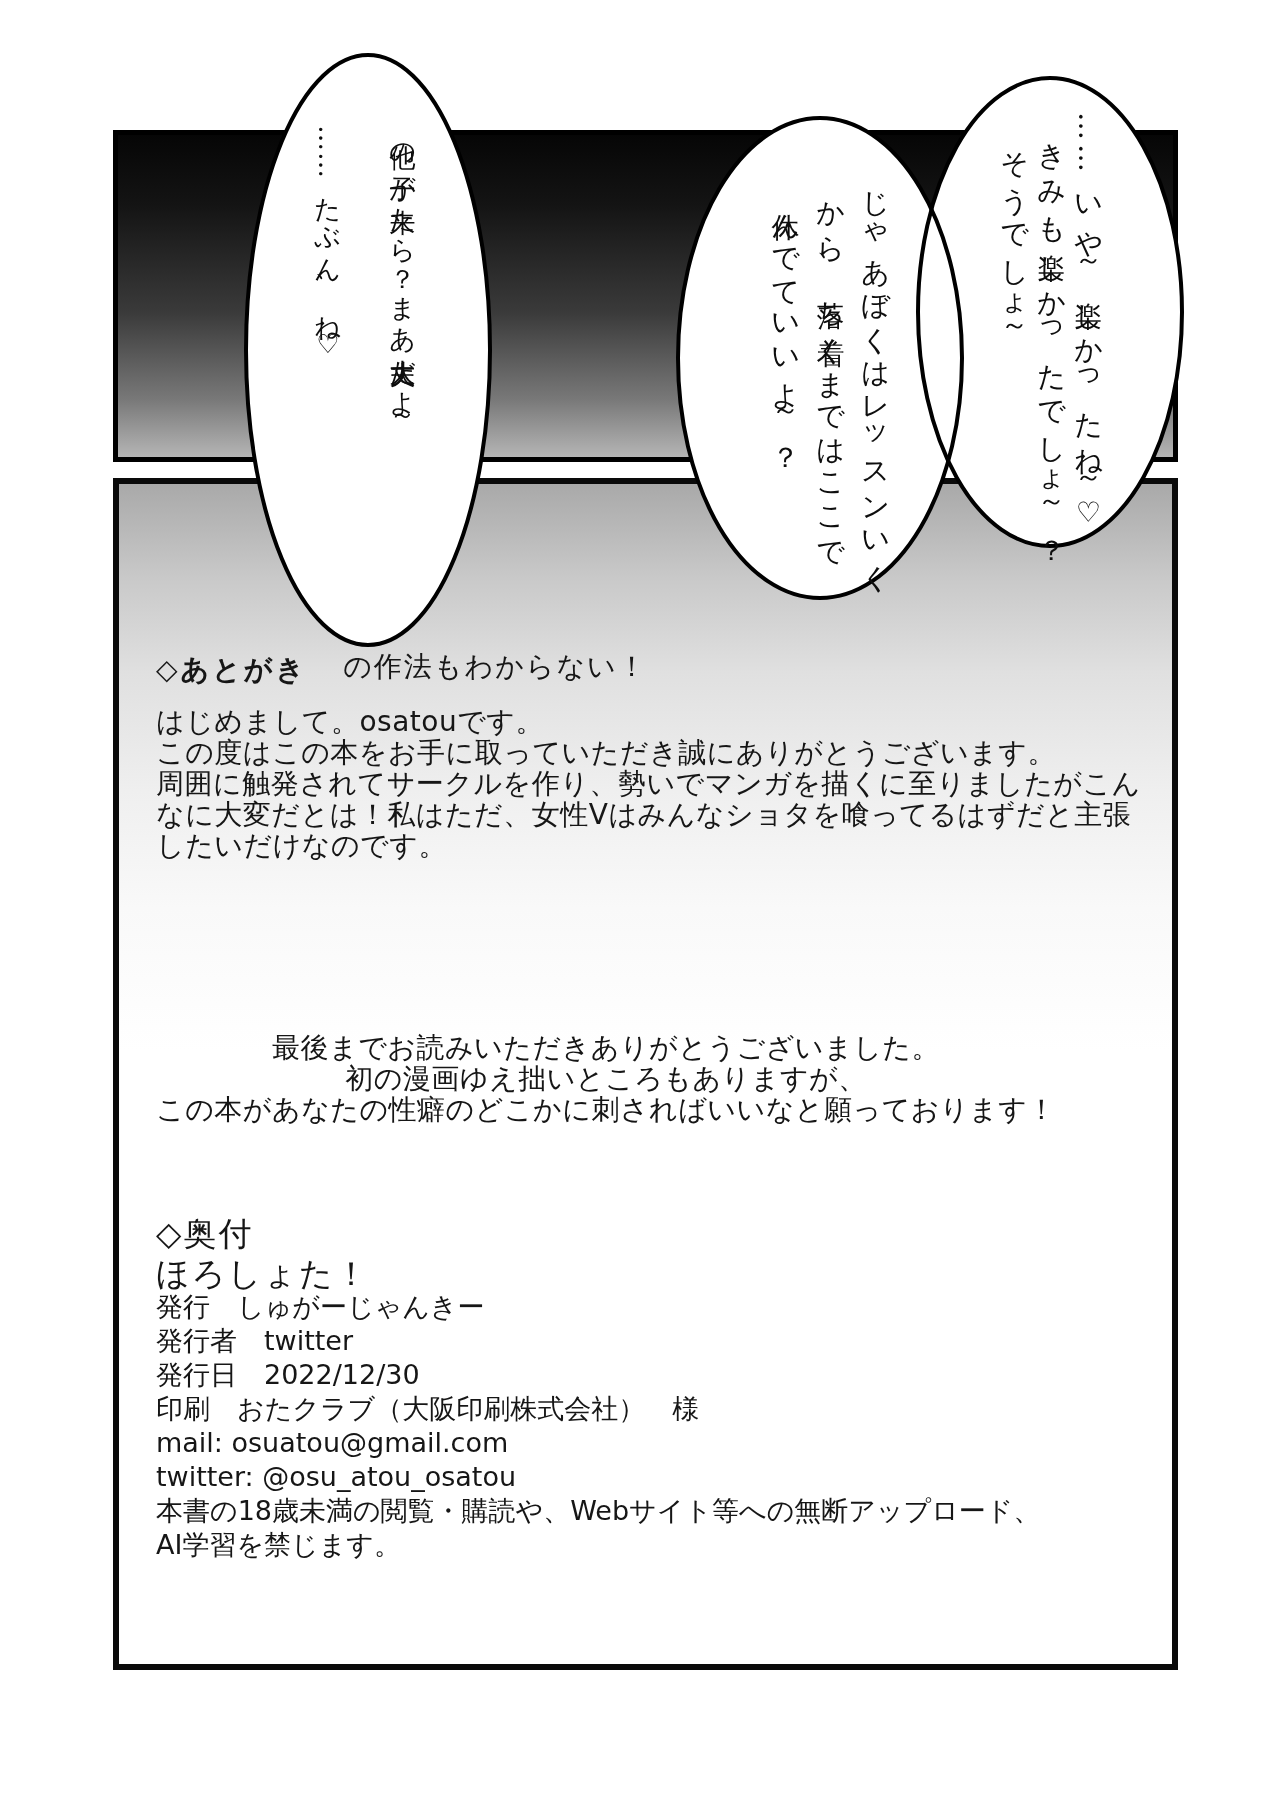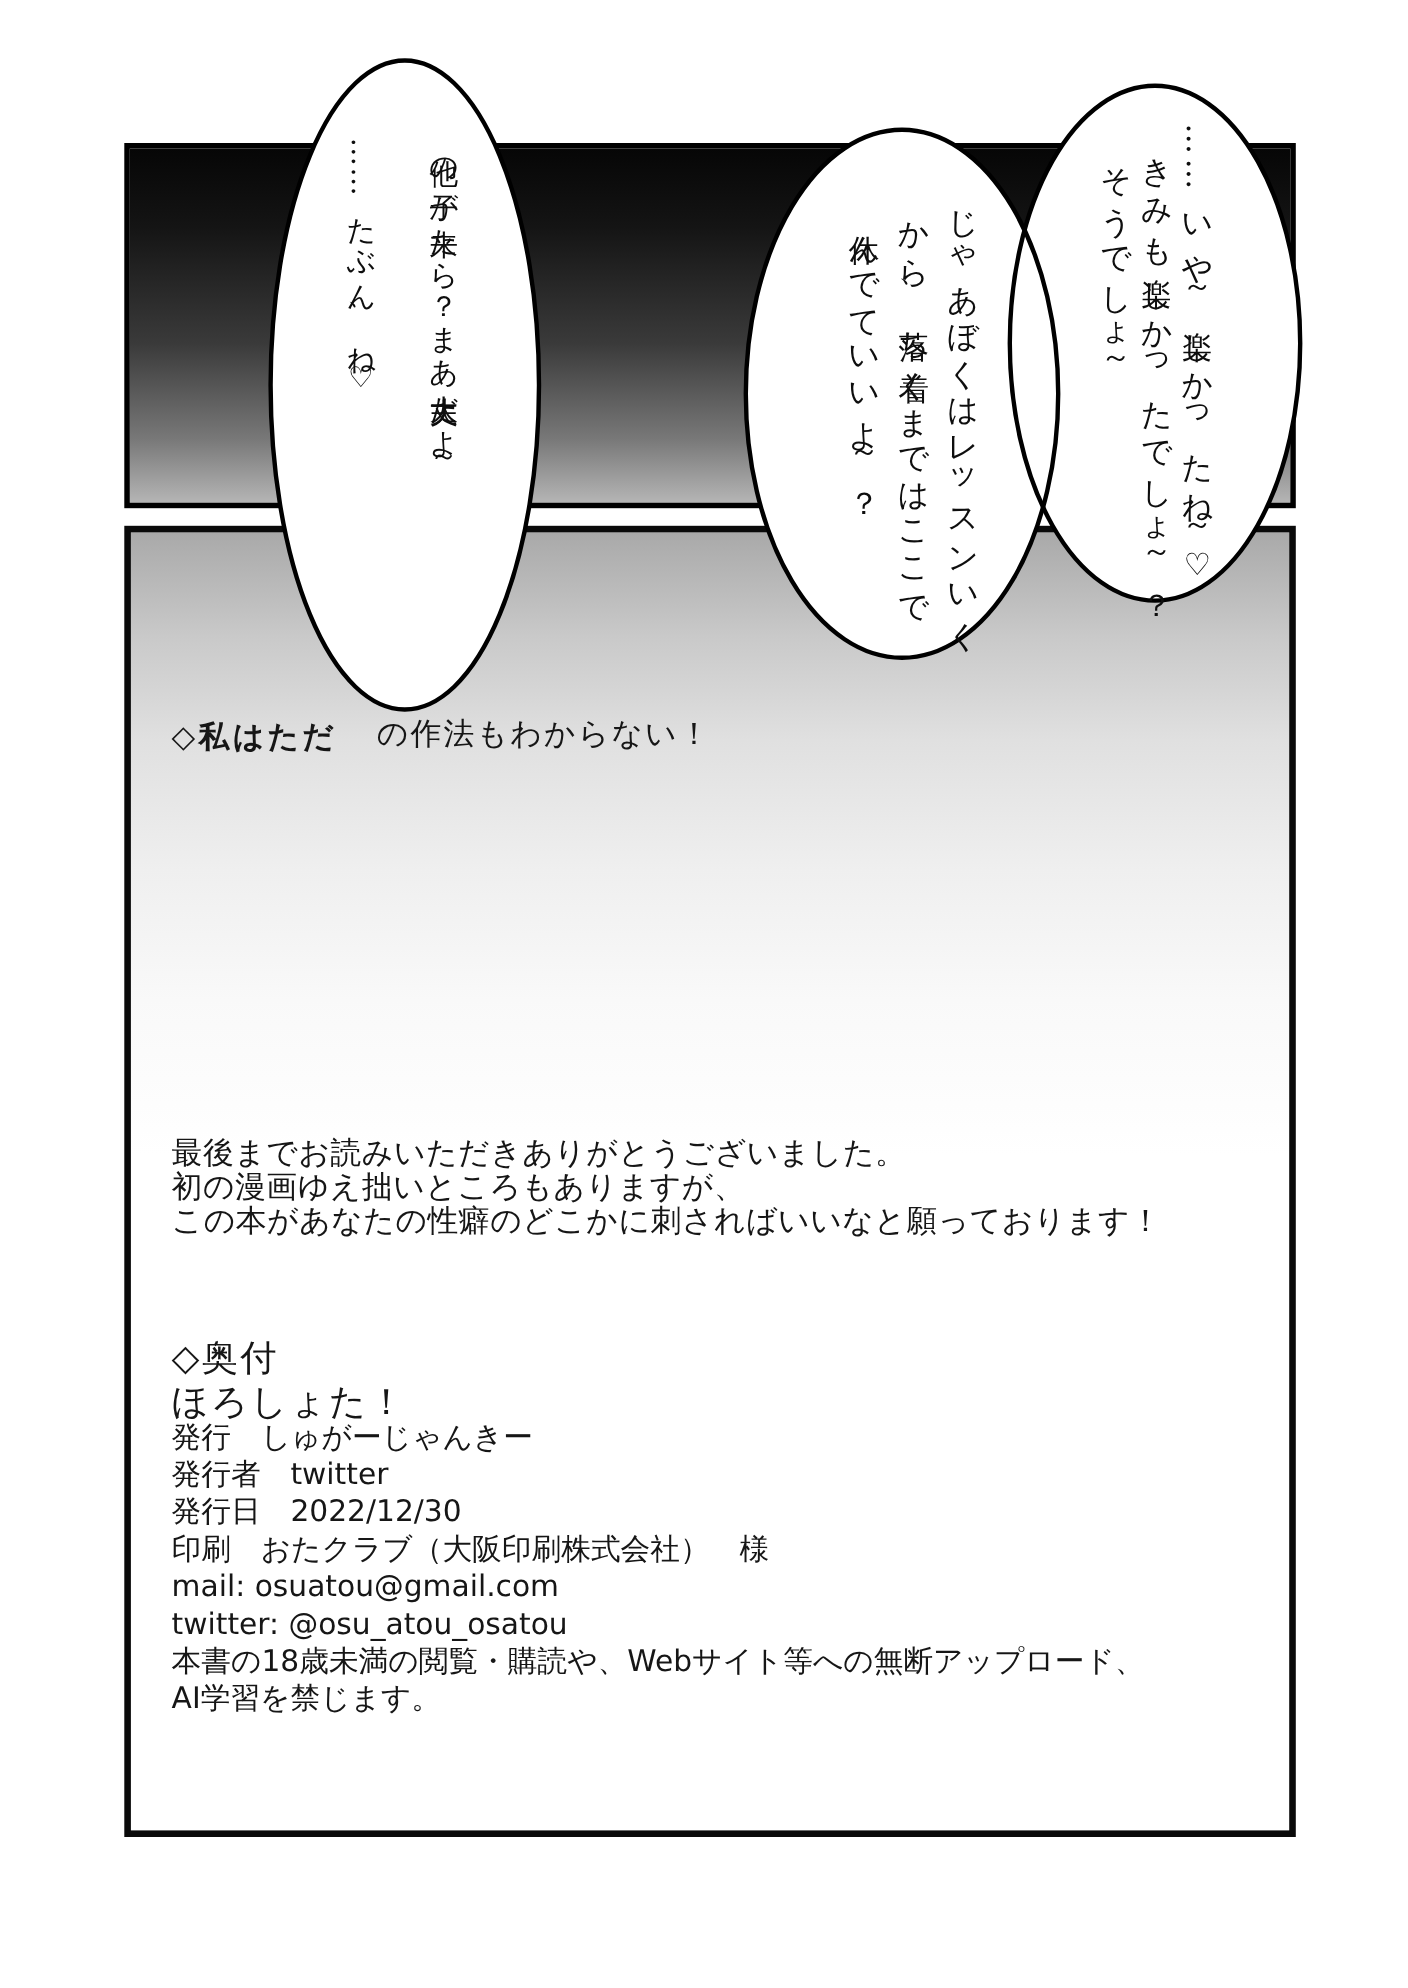--- a/index.html
+++ b/index.html
@@ -78,27 +78,34 @@
 
   <div class="v v-mid" style="left:856px; top:172px;">じゃあぼくはレッスンいく</div>
   <div class="v v-mid" style="left:811px; top:182px;">から、落ち着くまではここで</div>
   <div class="v v-mid" style="left:766px; top:192px;">休んでていいよ～？</div>
 
   <div class="v v-right" style="left:1069px; top:112px;">……いや～楽しかったね～♡</div>
   <div class="v v-right" style="left:1032px; top:124px;">きみも楽しかったでしょ～？</div>
   <div class="v v-right" style="left:995px; top:132px;">そうでしょ～</div>
 
   <div class="block heading-row" style="top:648px;">
-    <span class="h-big">◇私はただ</span>
+    <span class="h-big">◇あとがき</span>
     <span class="h-note">の作法もわからない！</span>
   </div>
 
+  <div class="block para" style="top:706px;">
+    <div>はじめまして。osatouです。</div>
+    <div>この度はこの本をお手に取っていただき誠にありがとうございます。</div>
+    <div>周囲に触発されてサークルを作り、勢いでマンガを描くに至りましたがこん</div>
+    <div>なに大変だとは！私はただ、女性Vはみんなショタを喰ってるはずだと主張</div>
+    <div>したいだけなのです。</div>
+  </div>
 
 
-  <div class="block para" style="top:1032px;">
+  <div class="block para" style="top:1032px;text-align:center;">
     <div>最後までお読みいただきありがとうございました。</div>
     <div>初の漫画ゆえ拙いところもありますが、</div>
     <div>この本があなたの性癖のどこかに刺さればいいなと願っております！</div>
   </div>
 
   <div class="block okuzuke-h" style="top:1212px;">◇奥付</div>
   <div class="block okuzuke-h" style="top:1252px;">ほろしょた！</div>
 
   <div class="block colophon" style="top:1290px;">
     <div>発行　しゅがーじゃんきー</div>

